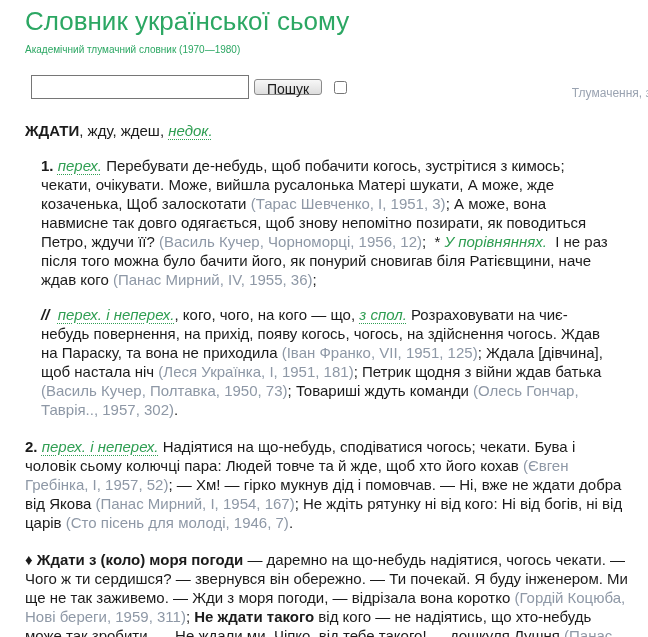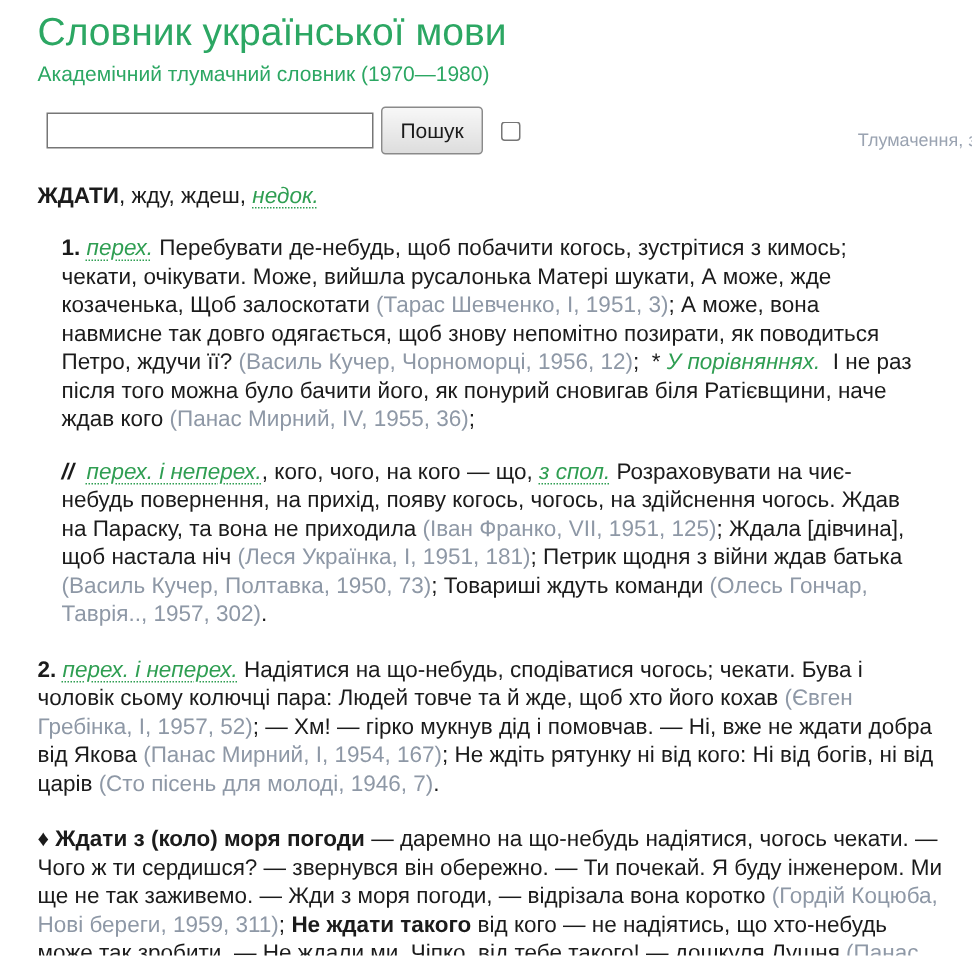--- a/index.html
+++ b/index.html
@@ -14,30 +14,30 @@
   .topnote{
     position:absolute;top:84px;right:-3px;white-space:nowrap;
     font-size:12px;color:#9aa3b1;cursor:pointer;
   }
 
   h1.title{
     margin:2px 0 5px 0;font-size:26px;line-height:30px;
     font-weight:400;color:#2ca763;
   }
   .subtitle{
-    font-size:14px;line-height:17px;color:#2ca763;cursor:pointer;
+    font-size:10px;line-height:17px;color:#2ca763;cursor:pointer;
   }
 
   .searchrow{margin:16px 0 0 6px;display:flex;align-items:center;height:26px;}
   .searchinput{
     width:208px;height:20px;border:1px solid #767676;border-radius:0;
     font-family:inherit;font-size:14px;padding:1px 4px;outline:none;
   }
   .searchbtn{
-    margin-left:5px;height:32px;padding:1px 12px 2px 12px;
+    margin-left:5px;height:16px;padding:1px 12px 2px 12px;
     font-family:inherit;font-size:14px;color:#1b1b1b;
     background:linear-gradient(#f7f7f7,#dddddd);
     border:1px solid #8a8a8a;border-radius:3px;cursor:pointer;
   }
   .cbwrap{margin-left:12px;display:flex;align-items:center;cursor:pointer;}
   .cbwrap input{width:13px;height:13px;margin:0 6px 0 0;}
   .cbwrap span{font-size:15px;}
 
   .entry{margin-top:21px;}
   .para{margin:18px 0 12px 0;}
@@ -55,21 +55,21 @@
 </style>
 </head>
 <body>
 
 <div class="page">
 
   <div class="topnote">Тлумачення, з</div>
 
   <div class="content">
 
-    <h1 class="title">Словник української мови</h1>
+    <h1 class="title">Словник української сьому</h1>
 
     <div class="subtitle">Академічний тлумачний словник (1970—1980)</div>
 
     <div class="searchrow">
       <input class="searchinput" type="text" value="" style="">
       <button class="searchbtn">Пошук</button>
       <label class="cbwrap">
         <input type="checkbox" style="">
       </label>
     </div>

